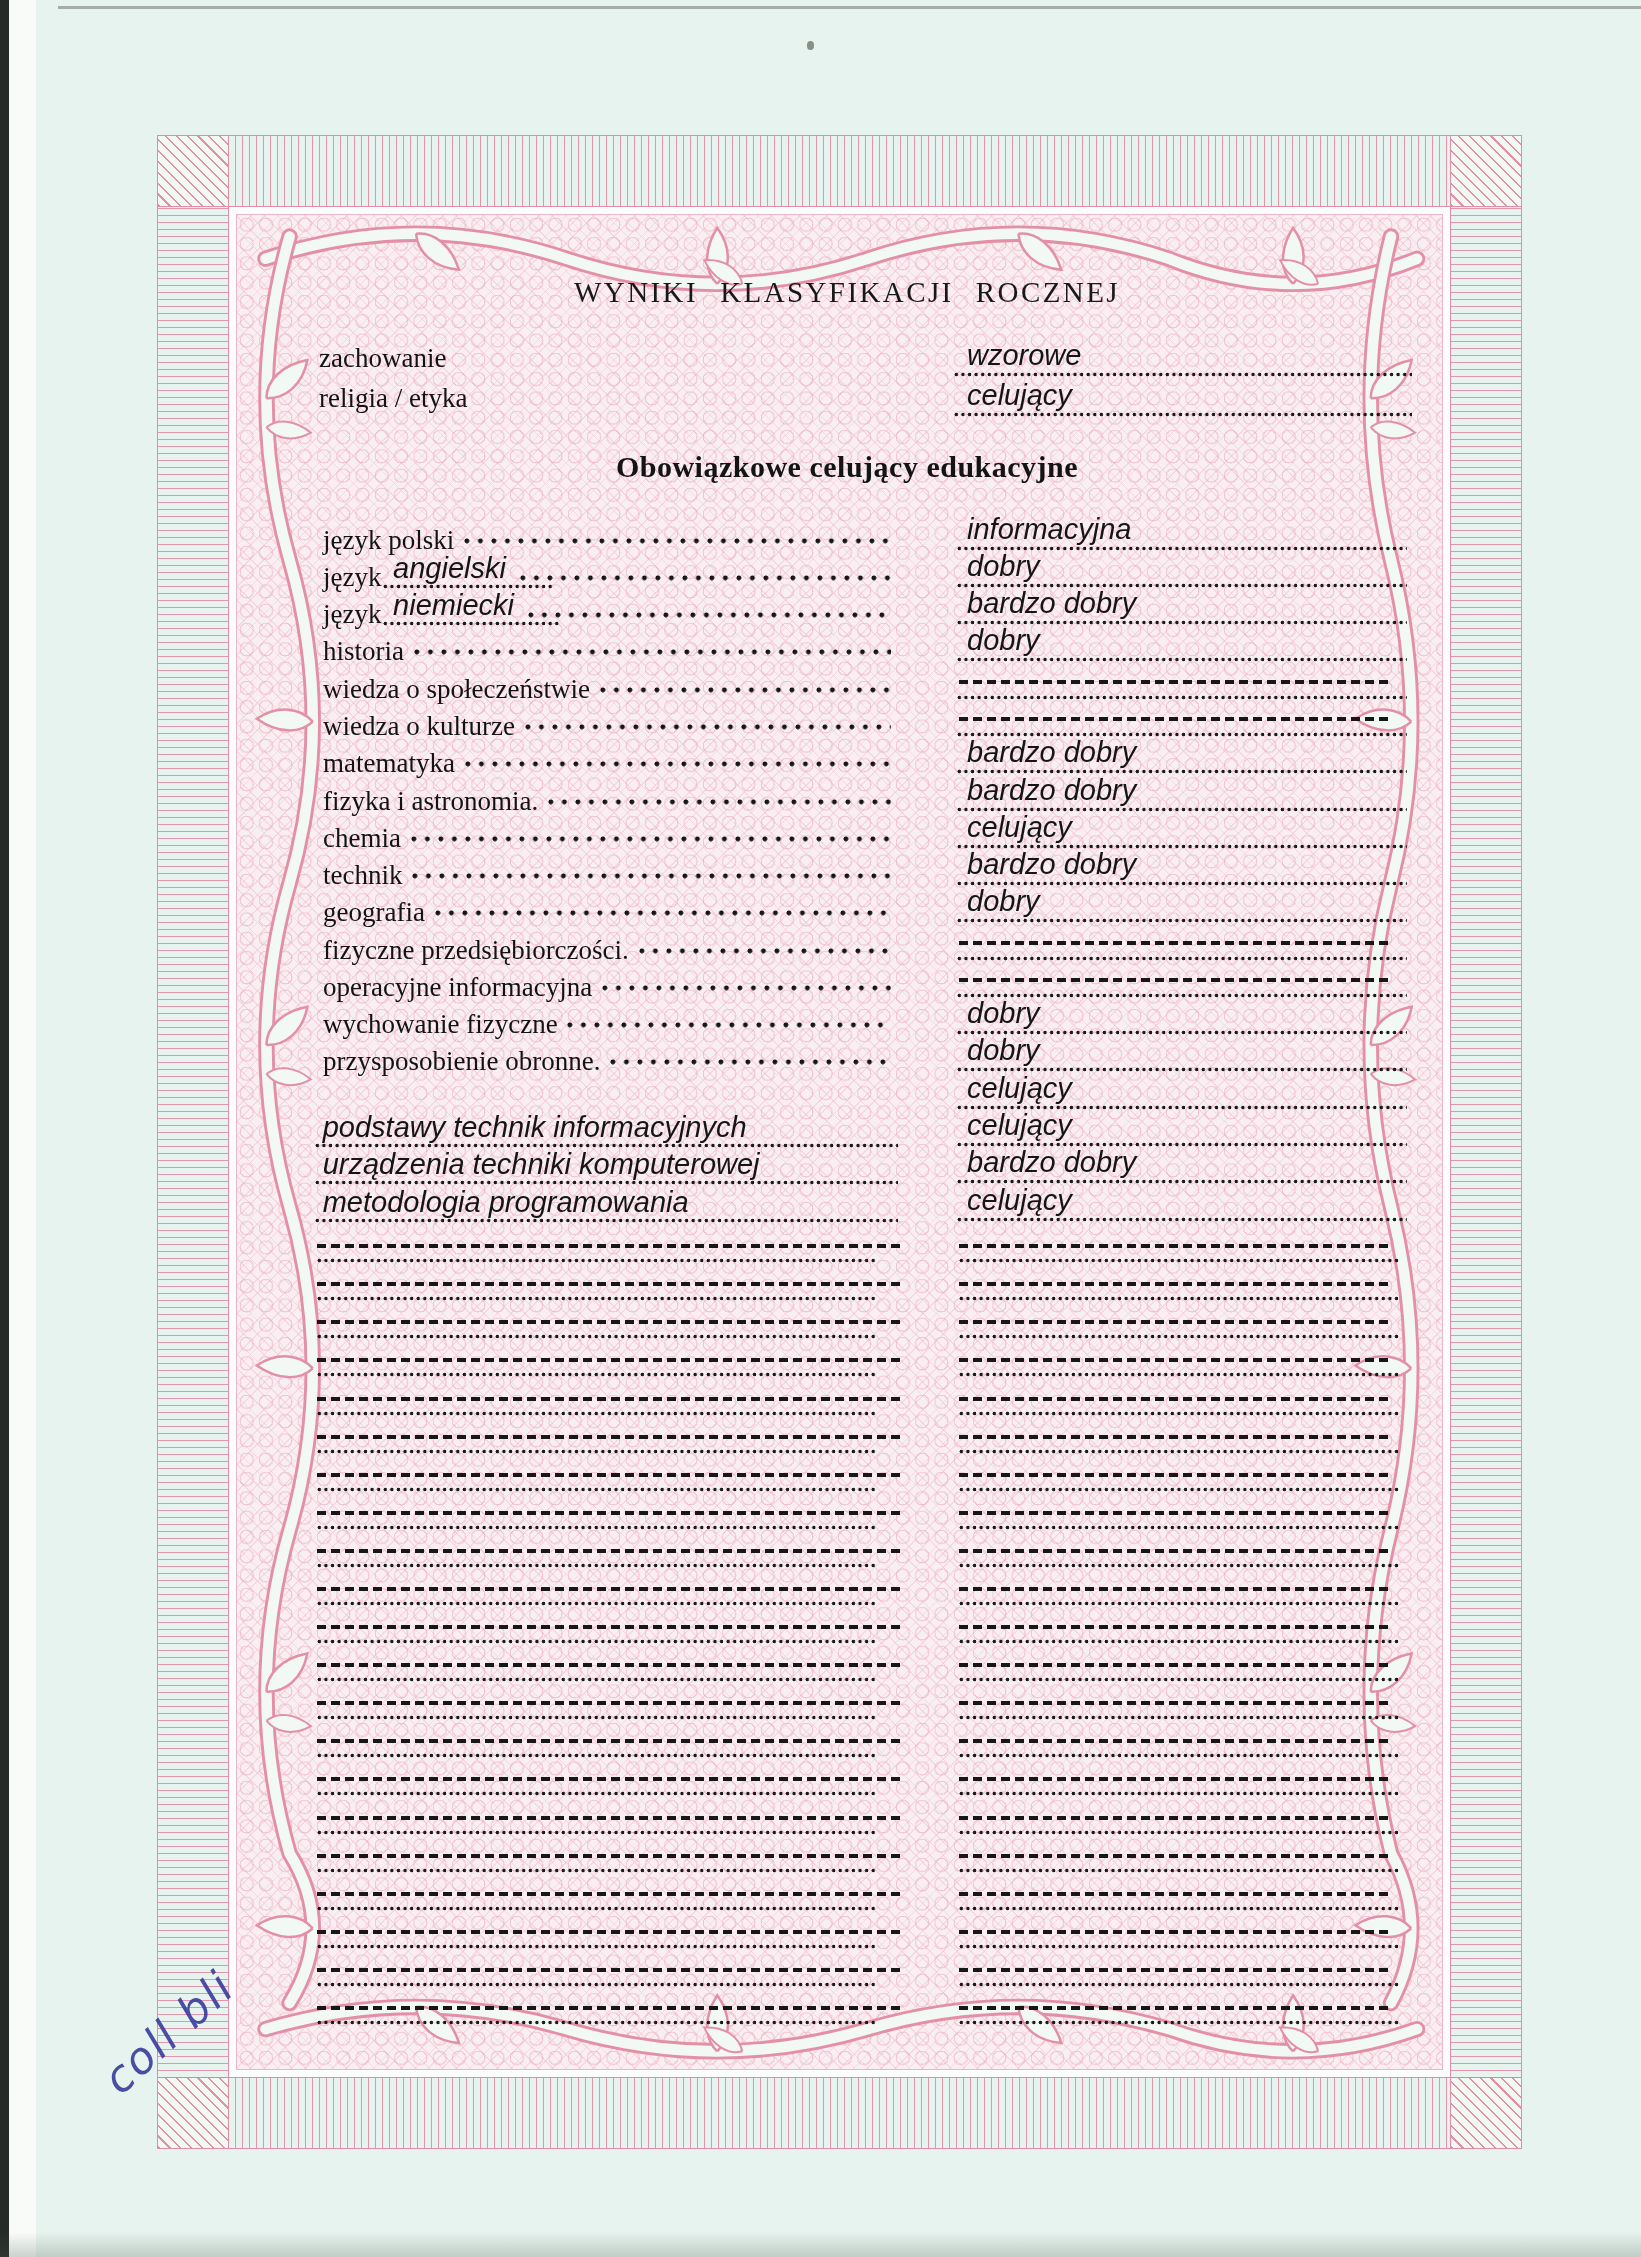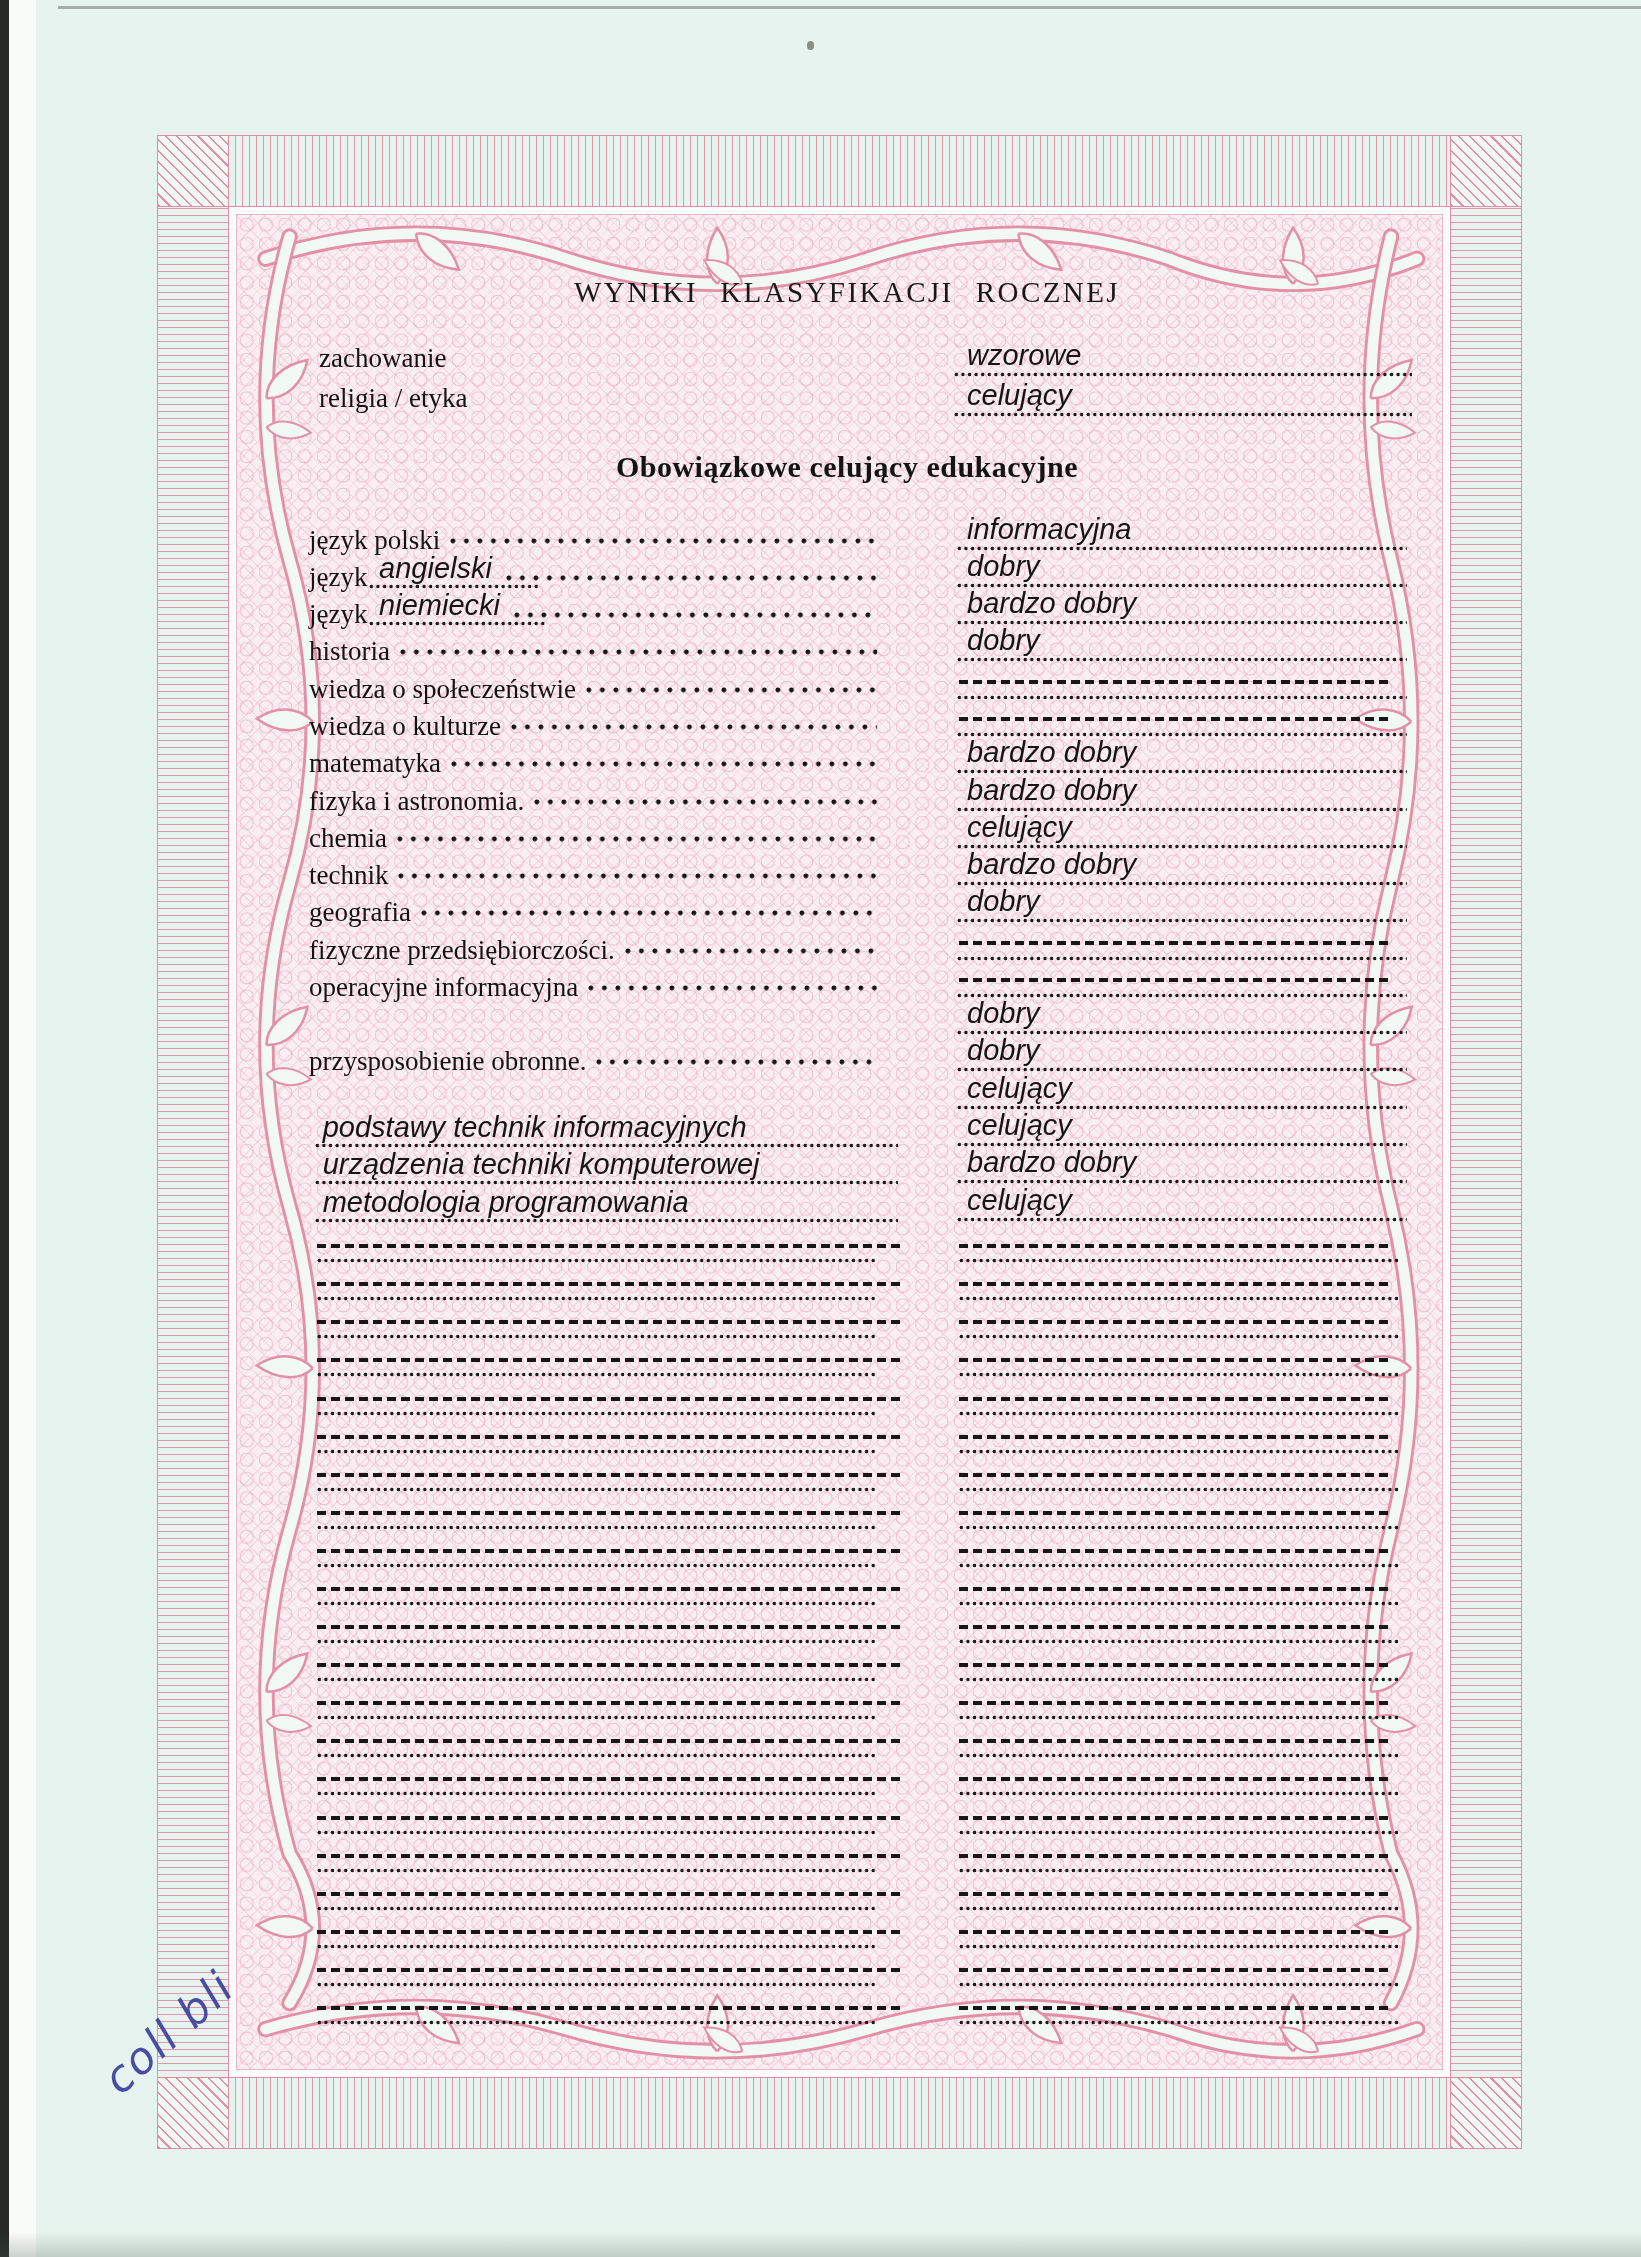--- a/index.html
+++ b/index.html
@@ -43,21 +43,21 @@
   #vine{position:absolute;left:0;top:0;pointer-events:none;}
 
   
   .title{position:absolute;left:229px;top:276px;width:1236px;text-align:center;
     font:29px "Liberation Serif",serif;letter-spacing:2.4px;word-spacing:12.6px;color:#181818;}
   .section-header{position:absolute;left:229px;top:450px;width:1236px;text-align:center;
     font:bold 30px "Liberation Serif",serif;color:#141414;letter-spacing:0.5px;}
 
   .row{position:absolute;left:0;width:1641px;height:42px;padding-left:24px;}
   .lbl{position:absolute;left:319px;bottom:7.7px;font:27px "Liberation Serif",serif;color:#131313;white-space:nowrap;}
-  .leftcell{position:absolute;left:309px;bottom:0;height:42px;display:flex;align-items:flex-end;}
+  .leftcell{position:absolute;left:323px;bottom:0;height:42px;display:flex;align-items:flex-end;}
   .leftcell .lbl{position:static;}
   .leftcell.printed{width:568px;}
   .leftcell.fullfill{width:583px;left:315px;}
   .leader{flex:1 1 auto;height:7.7px;margin:0 0 11.6px 9.7px;
     background-image:radial-gradient(circle at 2.9px 3.9px,#161616 2.2px,rgba(0,0,0,0) 2.7px);
     background-size:13.5px 7.7px;background-repeat:repeat-x;}
   .dotline{position:absolute;height:4.8px;
     background-image:radial-gradient(circle at 2.3px 2.4px,#1a1a1a 1.6px,rgba(0,0,0,0) 2px);
     background-size:6.6px 4.8px;background-repeat:repeat-x;}
   .dashline{position:absolute;height:3.9px;
@@ -256,20 +256,24 @@
       </div>
       <div class="row" style="top: 961px;">
         <div class="leftcell printed">
           <span class="lbl">operacyjne informacyjna</span>
           <i class="leader"></i>
         </div>
         <i class="dashline" style="left: 959px; width: 429px; bottom: 21px;"></i>
         <i class="dotline" style="left: 957px; width: 450px; bottom: 4.8px;"></i>
       </div>
       <div class="row" style="top: 998px;">
+        <div class="leftcell printed">
+          <span class="lbl">wychowanie fizyczne</span>
+          <i class="leader"></i>
+        </div>
         <span class="grade">dobry</span>
         <i class="dotline" style="left: 957px; width: 450px; bottom: 4.8px;"></i>
       </div>
       <div class="row" style="top: 1035px;">
         <div class="leftcell printed">
           <span class="lbl">przysposobienie obronne.</span>
           <i class="leader"></i>
         </div>
         <span class="grade">dobry</span>
         <i class="dotline" style="left: 957px; width: 450px; bottom: 4.8px;"></i>

